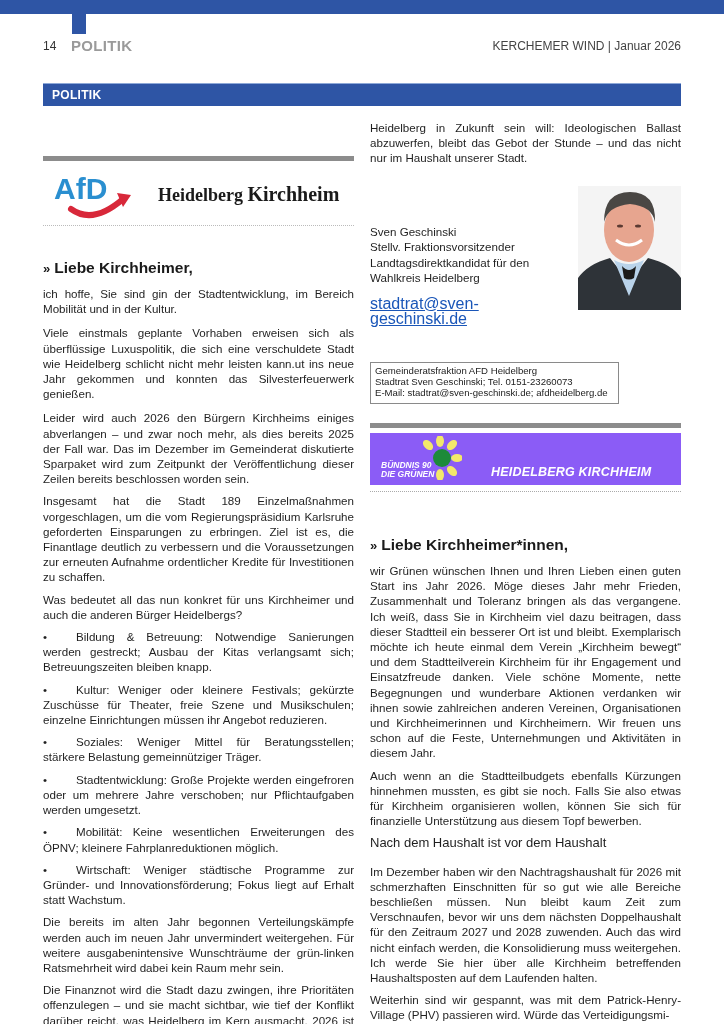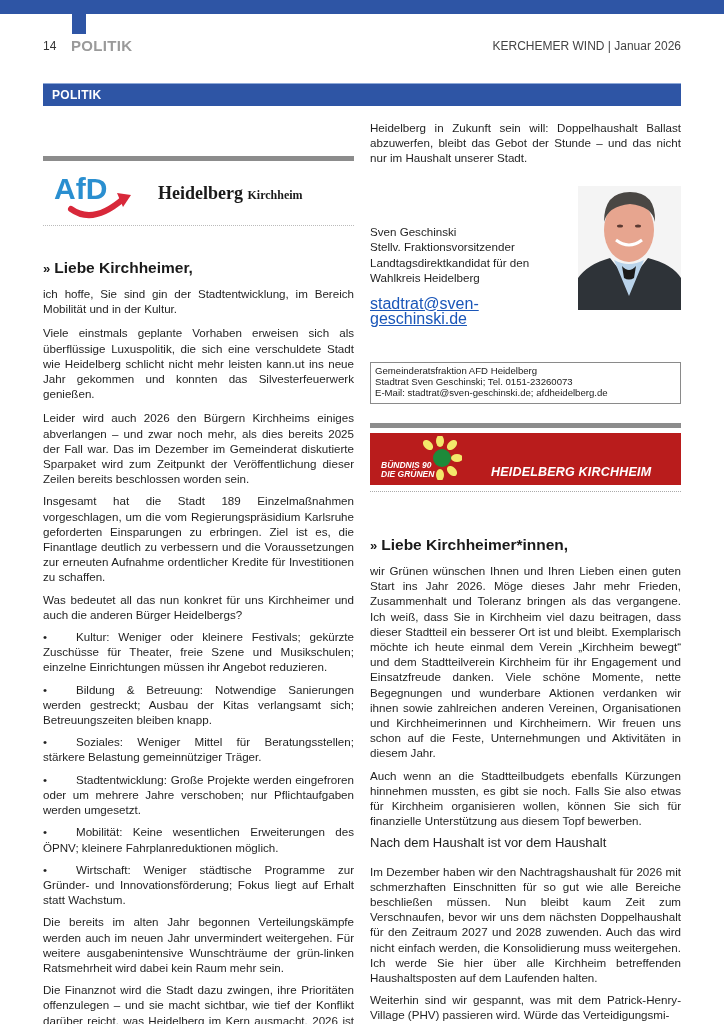--- a/index.html
+++ b/index.html
@@ -14,41 +14,41 @@
   .running-head { position: absolute; right: 43px; top: 39px; font-size: 12px; color: #444; }
 
   .section-band { position: absolute; left: 43px; top: 83px; width: 638px; height: 23px; background: #2e55a5; border-top: 1px solid #8ea9d8; }
   .section-band-label { position: absolute; left: 9px; top: 4px; font-size: 12px; font-weight: bold; color: #fff; letter-spacing: 0.3px; }
 
   
   .col-left { position: absolute; left: 43px; top: 124px; width: 311px; }
   .afd-header { position: relative; height: 70px; border-top: 5px solid #8c8c8c; border-bottom: 1px dotted #bbb; margin-top: 32px; }
   .afd-logo { position: absolute; left: 10px; top: 8px; width: 80px; height: 54px; }
   .afd-title { position: absolute; left: 115px; top: 22px; font-family: "Liberation Serif", serif; font-weight: bold; font-size: 18px; color: #1a1a1a; }
-  .afd-title small { font-size: 12px; text-align: right; }
+  .afd-title small { font-size: 20px; text-align: right; }
 
   h2.greet { font-size: 15.5px; font-weight: bold; color: #1a1a1a; margin-top: 33px; margin-bottom: 9px; }
   h2.greet .raquo { font-size: 13px; margin-right: 4px; }
 
   p.body { font-size: 11.6px; line-height: 15.2px; text-align: justify; color: #1f1f1f; margin-bottom: 7px; }
   p.body.first { margin-bottom: 9px; }
 
   .bullet { display: block; }
   .bullet .dot { display: inline-block; width: 33px; }
 
   
   .col-right { position: absolute; left: 370px; top: 120px; width: 311px; }
   .contact-block { position: absolute; left: 370px; top: 224px; width: 190px; font-size: 11.6px; line-height: 15.4px; color: #1f1f1f; }
   .contact-email { display: block; margin-top: 10px; color: #1a56b8; text-decoration: underline; font-size: 16px; }
   .portrait { position: absolute; left: 578px; top: 186px; width: 103px; height: 124px; background: #f2f2f2; overflow: hidden; }
 
-  .info-box { position: absolute; left: 370px; top: 362px; width: 311px; height: 42px; border: 1.5px solid #8a8a8a; padding: 2px 4px; font-size: 9.6px; line-height: 11px; color: #222; }
+  .info-box { position: absolute; left: 370px; top: 362px; width: 249px; height: 42px; border: 1.5px solid #8a8a8a; padding: 2px 4px; font-size: 9.6px; line-height: 11px; color: #222; }
 
   .gruene-bar { position: absolute; left: 370px; top: 423px; width: 311px; height: 5px; background: #8c8c8c; }
-  .gruene-banner { position: absolute; left: 370px; top: 433px; width: 311px; height: 52px; background: #b91c1c; }
+  .gruene-banner { position: absolute; left: 370px; top: 433px; width: 311px; height: 52px; background: #8b5cf6; }
   .gruene-bottom-rule { position: absolute; left: 370px; top: 491px; width: 311px; border-top: 1px dotted #aaa; }
   .gruene-logo-text { position: absolute; left: 11px; top: 28px; font-size: 8.5px; line-height: 9px; font-weight: bold; font-style: italic; color: #fff; }
   .sunflower { position: absolute; left: 48px; top: 3px; width: 44px; height: 44px; }
   .gruene-title { position: absolute; left: 121px; top: 32px; font-size: 12.5px; font-weight: bold; font-style: italic; color: #fff; letter-spacing: 0.2px; }
 
   .col-right-lower { position: absolute; left: 370px; top: 524px; width: 311px; }
   .col-right-lower h2.greet { margin-top: 12px; margin-bottom: 9px; }
   .subhead { font-size: 13px; line-height: 15.2px; margin-bottom: 13px; }
 </style>
 </head>
@@ -78,33 +78,33 @@
   </div>
 
   <h2 class="greet"><span class="raquo">»</span><span>Liebe Kirchheimer,</span></h2>
 
   <p class="body first">ich hoffe, Sie sind gin der Stadtentwicklung, im Bereich Mobilität und in der Kultur.</p>
   <p class="body first">Viele einstmals geplante Vorhaben erweisen sich als überflüssige Luxuspolitik, die sich eine verschuldete Stadt wie Heidelberg schlicht nicht mehr leisten kann.ut ins neue Jahr gekommen und konnten das Silvesterfeuerwerk genießen.</p>
   <p class="body">Leider wird auch 2026 den Bürgern Kirchheims einiges abverlangen – und zwar noch mehr, als dies bereits 2025 der Fall war. Das im Dezember im Gemeinderat diskutierte Sparpaket wird zum Zeitpunkt der Veröffentlichung dieser Zeilen bereits beschlossen worden sein.</p>
   <p class="body">Insgesamt hat die Stadt 189 Einzelmaßnahmen vorgeschlagen, um die vom Regierungspräsidium Karlsruhe geforderten Einsparungen zu erbringen. Ziel ist es, die Finantlage deutlich zu verbessern und die Voraussetzungen zur erneuten Aufnahme ordentlicher Kredite für Investitionen zu schaffen.</p>
   <p class="body">Was bedeutet all das nun konkret für uns Kirchheimer und auch die anderen Bürger Heidelbergs?</p>
 
+  <p class="body bullet"><span class="dot">•</span><span>Bildung &amp; Betreuung: Notwendige Sanierungen werden gestreckt; Ausbau der Kitas verlangsamt sich; Betreuungszeiten bleiben knapp.</span></p>
   <p class="body bullet"><span class="dot">•</span><span>Kultur: Weniger oder kleinere Festivals; gekürzte Zuschüsse für Theater, freie Szene und Musikschulen; einzelne Einrichtungen müssen ihr Angebot reduzieren.</span></p>
-  <p class="body bullet"><span class="dot">•</span><span>Bildung &amp; Betreuung: Notwendige Sanierungen werden gestreckt; Ausbau der Kitas verlangsamt sich; Betreuungszeiten bleiben knapp.</span></p>
   <p class="body bullet"><span class="dot">•</span><span>Soziales: Weniger Mittel für Beratungsstellen; stärkere Belastung gemeinnütziger Träger.</span></p>
   <p class="body bullet"><span class="dot">•</span><span>Stadtentwicklung: Große Projekte werden eingefroren oder um mehrere Jahre verschoben; nur Pflichtaufgaben werden umgesetzt.</span></p>
   <p class="body bullet"><span class="dot">•</span><span>Mobilität: Keine wesentlichen Erweiterungen des ÖPNV; kleinere Fahrplanreduktionen möglich.</span></p>
   <p class="body bullet"><span class="dot">•</span><span>Wirtschaft: Weniger städtische Programme zur Gründer- und Innovationsförderung; Fokus liegt auf Erhalt statt Wachstum.</span></p>
 
   <p class="body">Die bereits im alten Jahr begonnen Verteilungskämpfe werden auch im neuen Jahr unvermindert weitergehen. Für weitere ausgabenintensive Wunschträume der grün-linken Ratsmehrheit wird dabei kein Raum mehr sein.</p>
   <p class="body">Die Finanznot wird die Stadt dazu zwingen, ihre Prioritäten offenzulegen – und sie macht sichtbar, wie tief der Konflikt darüber reicht, was Heidelberg im Kern ausmacht. 2026 ist nicht nur ein Sparjahr, sondern ein Jahr des politischen Grundsatzstreits, in dem sich entscheidet, welche Stadt</p>
 </div>
 
 <div class="col-right">
-  <p class="body">Heidelberg in Zukunft sein will: Doppelhaushalt Ballast abzuwerfen, bleibt das Gebot der Stunde – und das nicht nur im Haushalt unserer Stadt.</p>
+  <p class="body">Heidelberg in Zukunft sein will: Ideologischen Ballast abzuwerfen, bleibt das Gebot der Stunde – und das nicht nur im Haushalt unserer Stadt.</p>
 </div>
 
 <div class="contact-block">
   <div>Sven Geschinski</div>
   <div>Stellv. Fraktionsvorsitzender</div>
   <div>Landtagsdirektkandidat für den</div>
   <div>Wahlkreis Heidelberg</div>
   <a class="contact-email">stadtrat@sven-geschinski.de</a>
 </div>
 

